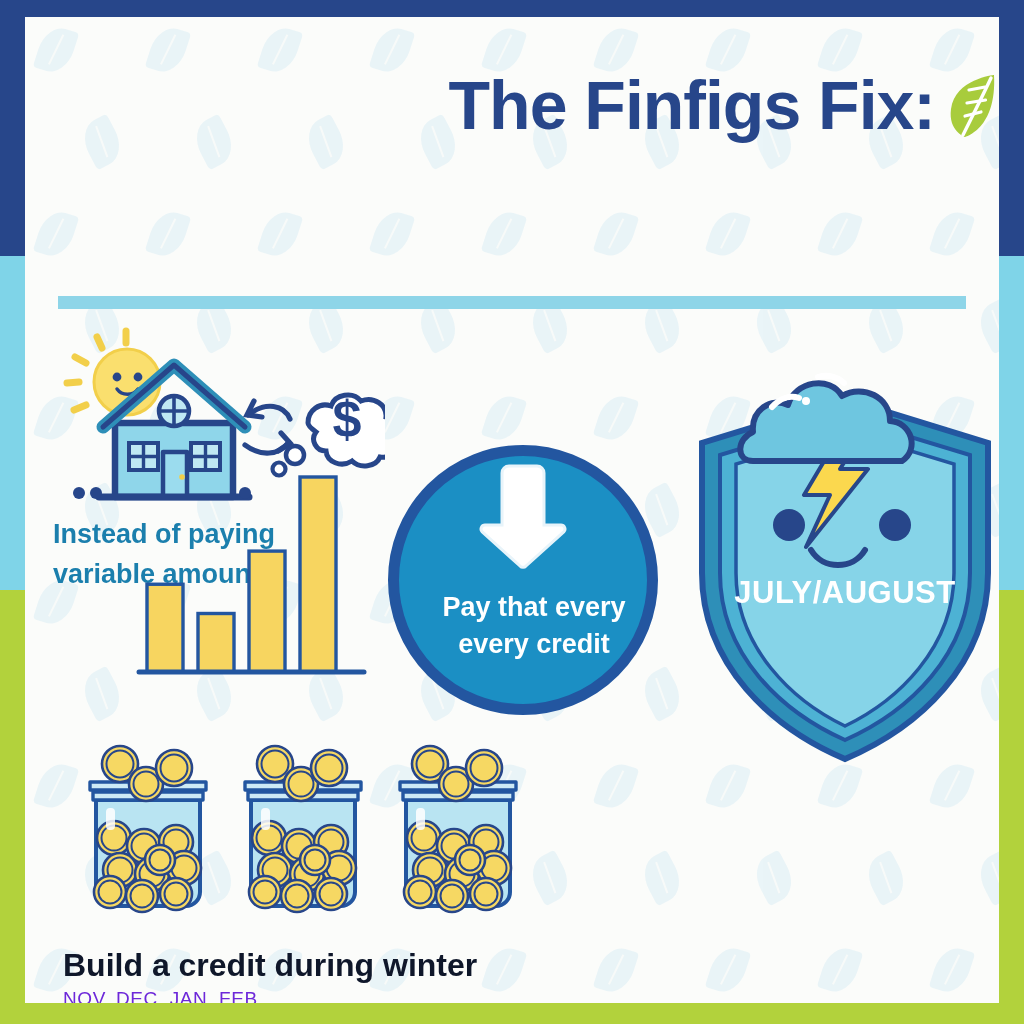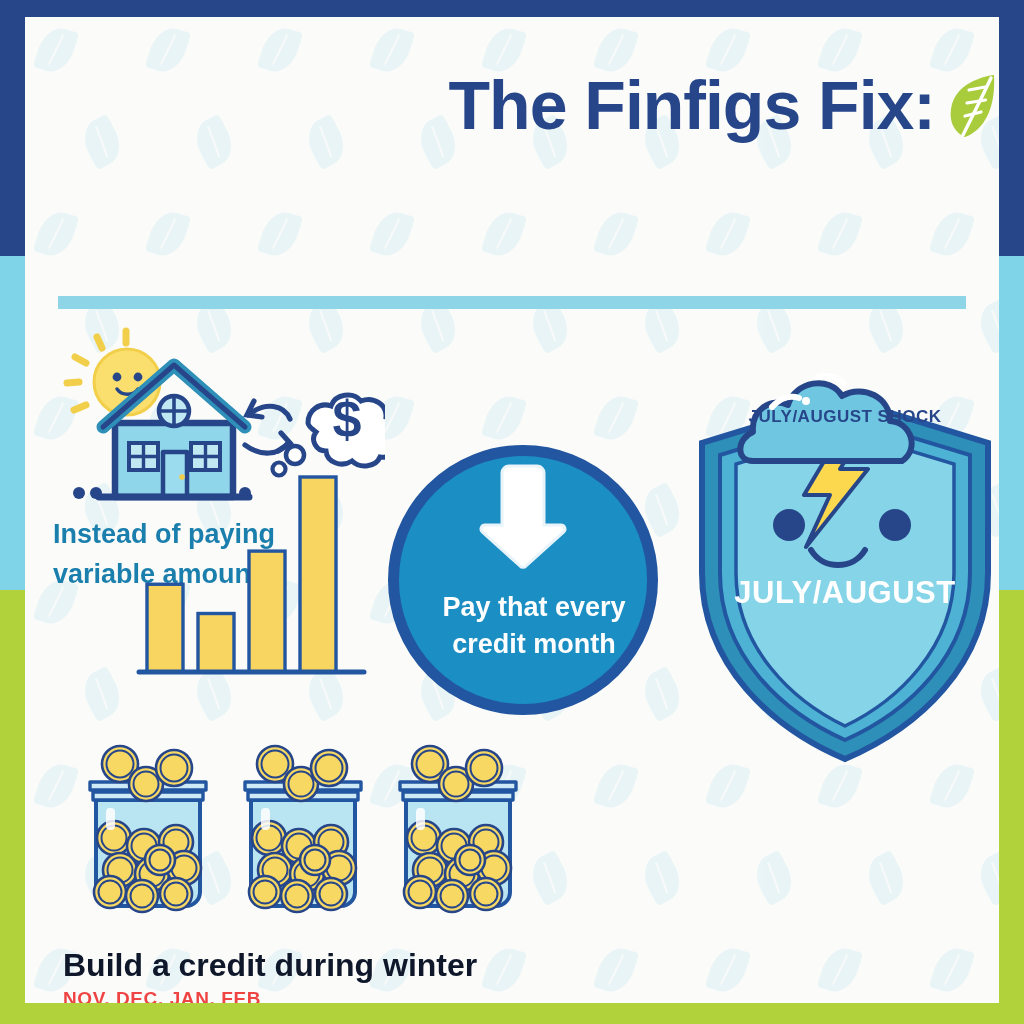--- a/index.html
+++ b/index.html
@@ -116,21 +116,21 @@
   
   .jars{position:absolute;left:55px;top:725px;width:470px;height:190px;}
 
   .bottom-caption{
     position:absolute;left:38px;top:928px;
     color:#0f172a;font-weight:bold;font-size:32px;line-height:40px;
     white-space:nowrap;
   }
   .bottom-months{
     position:absolute;left:38px;top:971px;
-    color:#ef4444;font-weight:bold;font-size:19px;letter-spacing:.6px;
+    color:#6d28d9;font-weight:normal;font-size:19px;letter-spacing:.6px;
     white-space:nowrap;
   }
 </style>
 </head>
 <body>
 
 <div id="poster">
 
   <div class="frame-band band-navy"></div>
   <div class="frame-band band-cyan"></div>
@@ -316,21 +316,21 @@
     </div>
 
     <div class="circle">
       <span class="arrow-down">
         <svg viewBox="0 0 92 110" width="92" height="110">
           <path d="M32 4h28a7 7 0 0 1 7 7v52h17a4 4 0 0 1 3 6.6L49 104a4 4 0 0 1-6 0L5 69.6A4 4 0 0 1 8 63h17V11a7 7 0 0 1 7-7Z" fill="#ffffff" stroke="#e8f4fa" stroke-width="3"></path>
         </svg>
       </span>
       <div class="circle-text">
         <div>Pay that every</div>
-        <div>credit month</div>
+        <div>every credit</div>
       </div>
     </div>
 
     <div class="shield-wrap">
       <svg viewBox="0 0 330 430" width="330" height="430">
 
         <g>
           <path d="M165 52 22 96v130c0 92 70 155 143 186 73-31 143-94 143-186V96L165 52Z" fill="#2e8fb8" stroke="#2356a0" stroke-width="6"></path>
           <path d="M165 70 40 108v118c0 82 62 139 125 167 63-28 125-85 125-167V108L165 70Z" fill="#4db2d4" stroke="#2356a0" stroke-width="4"></path>
           <path d="M165 84 56 117v109c0 75 57 128 109 153 52-25 109-78 109-153V117L165 84Z" fill="#86d4e8" stroke="#2356a0" stroke-width="3.5"></path>
@@ -346,21 +346,20 @@
           <path d="M131 203c12 20 42 20 54 0" fill="none" stroke="#27468a" stroke-width="6" stroke-linecap="round"></path>
         </g>
 
         <g>
           <path d="M73 85c-2-22 18-35 35-27 7-24 42-30 54-9 21-12 48 1 48 25 21 1 30 28 12 40 H73C56 114 56 92 73 85Z" fill="#6ec6e0" stroke="#27468a" stroke-width="6" stroke-linejoin="round"></path>
           <path d="M92 60c8-9 18-12 27-9" fill="none" stroke="#ffffff" stroke-width="6" stroke-linecap="round"></path>
           <path d="M138 30c10-3 20 0 26 6" fill="none" stroke="#ffffff" stroke-width="6" stroke-linecap="round"></path>
           <circle cx="126" cy="54" r="4" fill="#ffffff"></circle>
         </g>
       </svg>
-      <div class="cloud-label">JULY/AUGUST SHOCK</div>
       <div class="shield-label">JULY/AUGUST</div>
     </div>
 
     <div class="jars">
       <svg id="jars-svg" viewBox="0 0 470 190" width="470" height="190">
           <g>
             <path d="M16 58 h104 v92 a14 14 0 0 1 -14 14 h-76 a14 14 0 0 1 -14 -14 Z" fill="#b9e4f2" stroke="#2356a0" stroke-width="4"></path>
             <path d="M10 40 h116 v8 h-116 Z M13 50 h110 v8 h-110 Z" fill="#cdeaf6" stroke="#2356a0" stroke-width="3.4" stroke-linejoin="round"></path>
             <circle cx="34" cy="96" r="17" fill="#f6d863" stroke="#27468a" stroke-width="2.6"></circle>
             <circle cx="34" cy="96" r="12.5" fill="none" stroke="#27468a" stroke-width="2"></circle>

